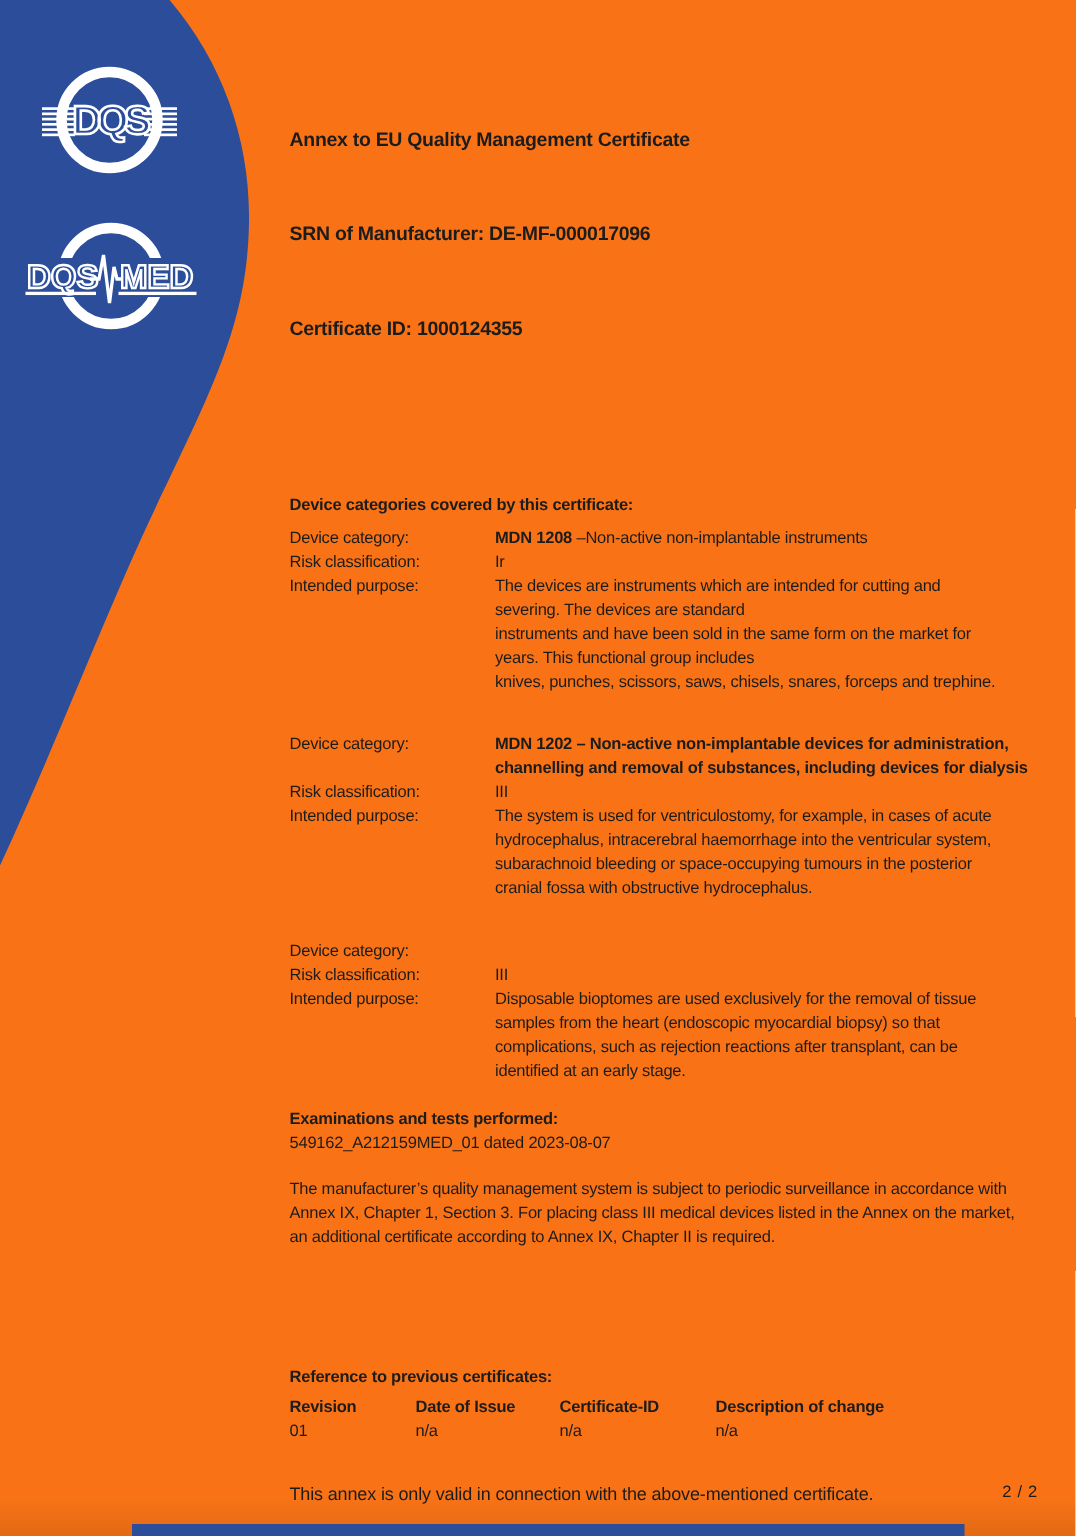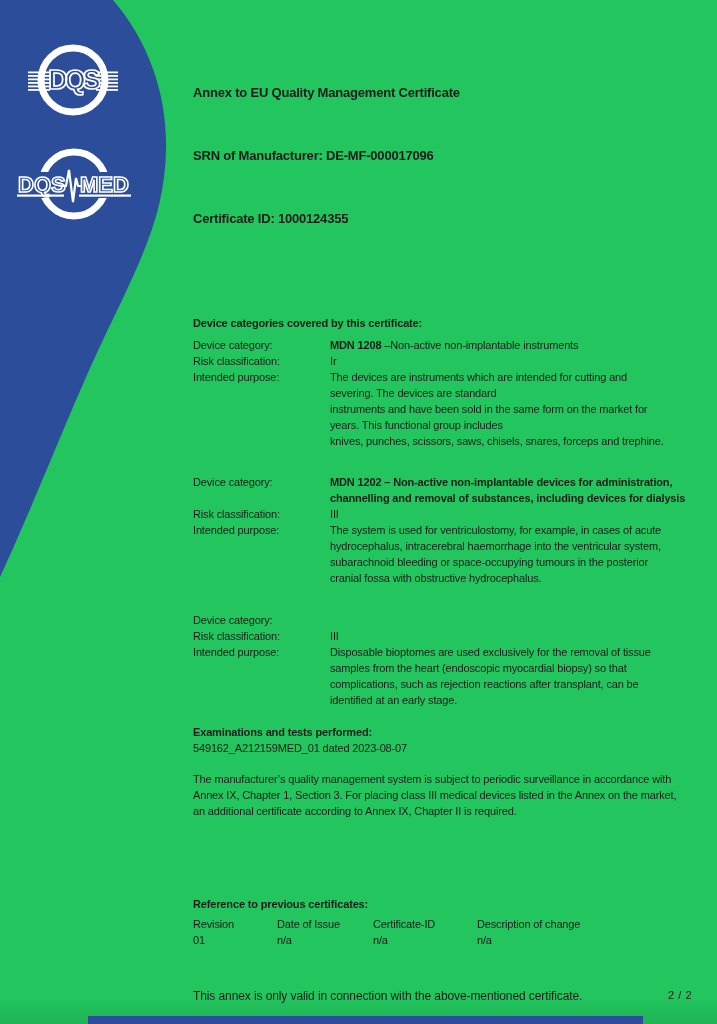--- a/index.html
+++ b/index.html
@@ -1,19 +1,19 @@
 <!DOCTYPE html>
 <html><head>
 <meta charset="utf-8">
 <style>
   html,body{margin:0;padding:0;background:#ffffff;}
   .page{
     position:relative;
     width:717px;height:1024px;
-    background:#22c55e;
+    background:#f97316;
     overflow:hidden;
     font-family:"Liberation Sans", sans-serif;
     color:#1c1c1c;
   }
   
   .page-edge-shade{
     position:absolute;left:0;bottom:0;width:717px;height:26px;
     background:linear-gradient(to bottom, rgba(0,0,0,0), rgba(0,0,0,0.09));
     pointer-events:none;
   }
@@ -21,36 +21,36 @@
   .logo{position:absolute;}
   .logo-dqs{left:23px;top:30px;}
   .logo-dqsmed{left:4px;top:134px;}
 
   .content{
     position:absolute;left:193px;top:40px;width:514px;
     font-size:11px;line-height:16px;letter-spacing:-0.15px;
   }
   .doc-header{font-weight:700;font-size:13px;line-height:21px;letter-spacing:-0.2px;white-space:pre;}
   .sec-heading{font-weight:700;white-space:pre;}
-  .h-devcats{margin-top:44px;}
+  .h-devcats{margin-top:58px;}
   .row{display:flex;align-items:flex-start;}
   .row-first{margin-top:6px;}
   .label{width:137px;flex:0 0 137px;}
   .value{flex:1;white-space:pre;}
   .bold{font-weight:700;}
   .sec-gap1{margin-top:25px;}
   .sec-gap2{margin-top:26px;}
   .h-exams{margin-top:16px;}
   .exams-value{white-space:pre;}
   .h-further{margin-top:34px;}
   .further-text{margin-top:15px;white-space:pre;width:514px;}
   .h-prevcerts{margin-top:77px;}
   .cert-table{margin-top:4px;}
   .tr{display:flex;}
-  .th{font-weight:400;}
+  .th{font-weight:700;}
   .c0{width:84px;flex:0 0 84px;}
   .c1{width:96px;flex:0 0 96px;}
   .c2{width:104px;flex:0 0 104px;}
   .c3{flex:1;}
   .footer-note{
     position:absolute;left:193px;top:989px;
     font-size:12px;letter-spacing:-0.1px;white-space:pre;
   }
   .footer-page{
     position:absolute;right:25px;top:989px;

